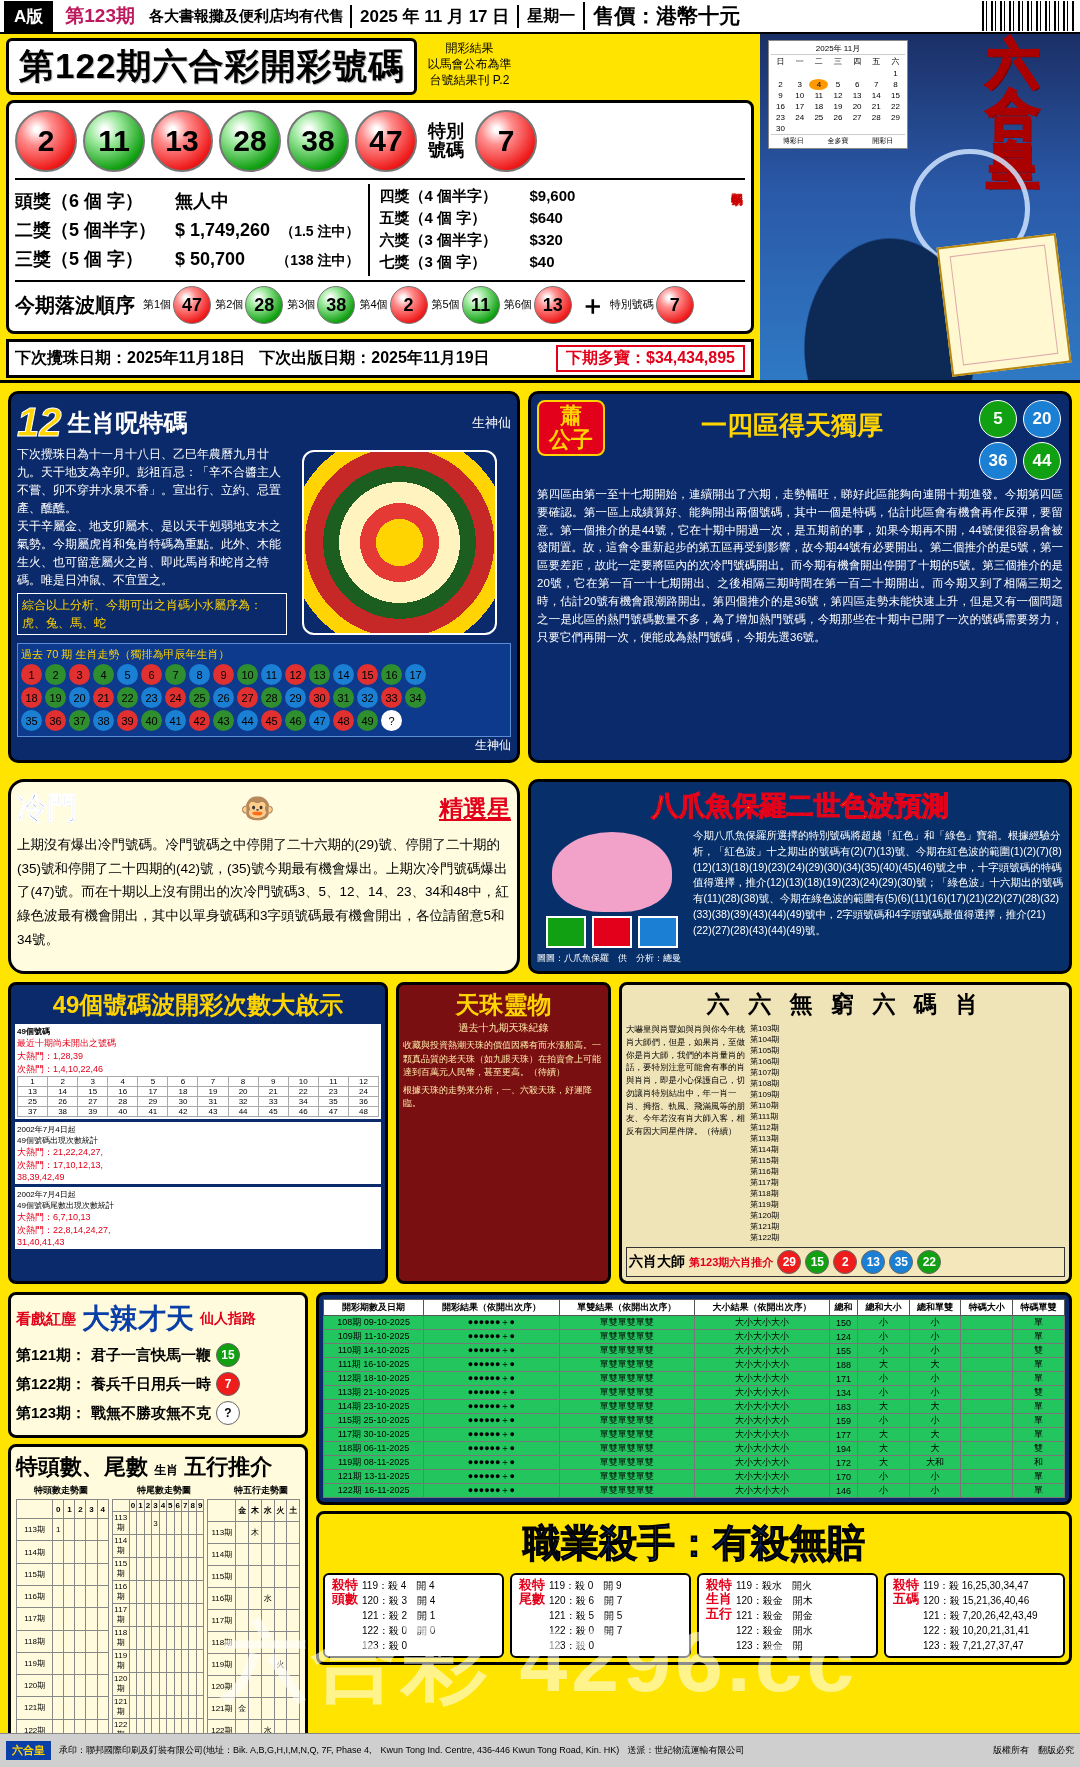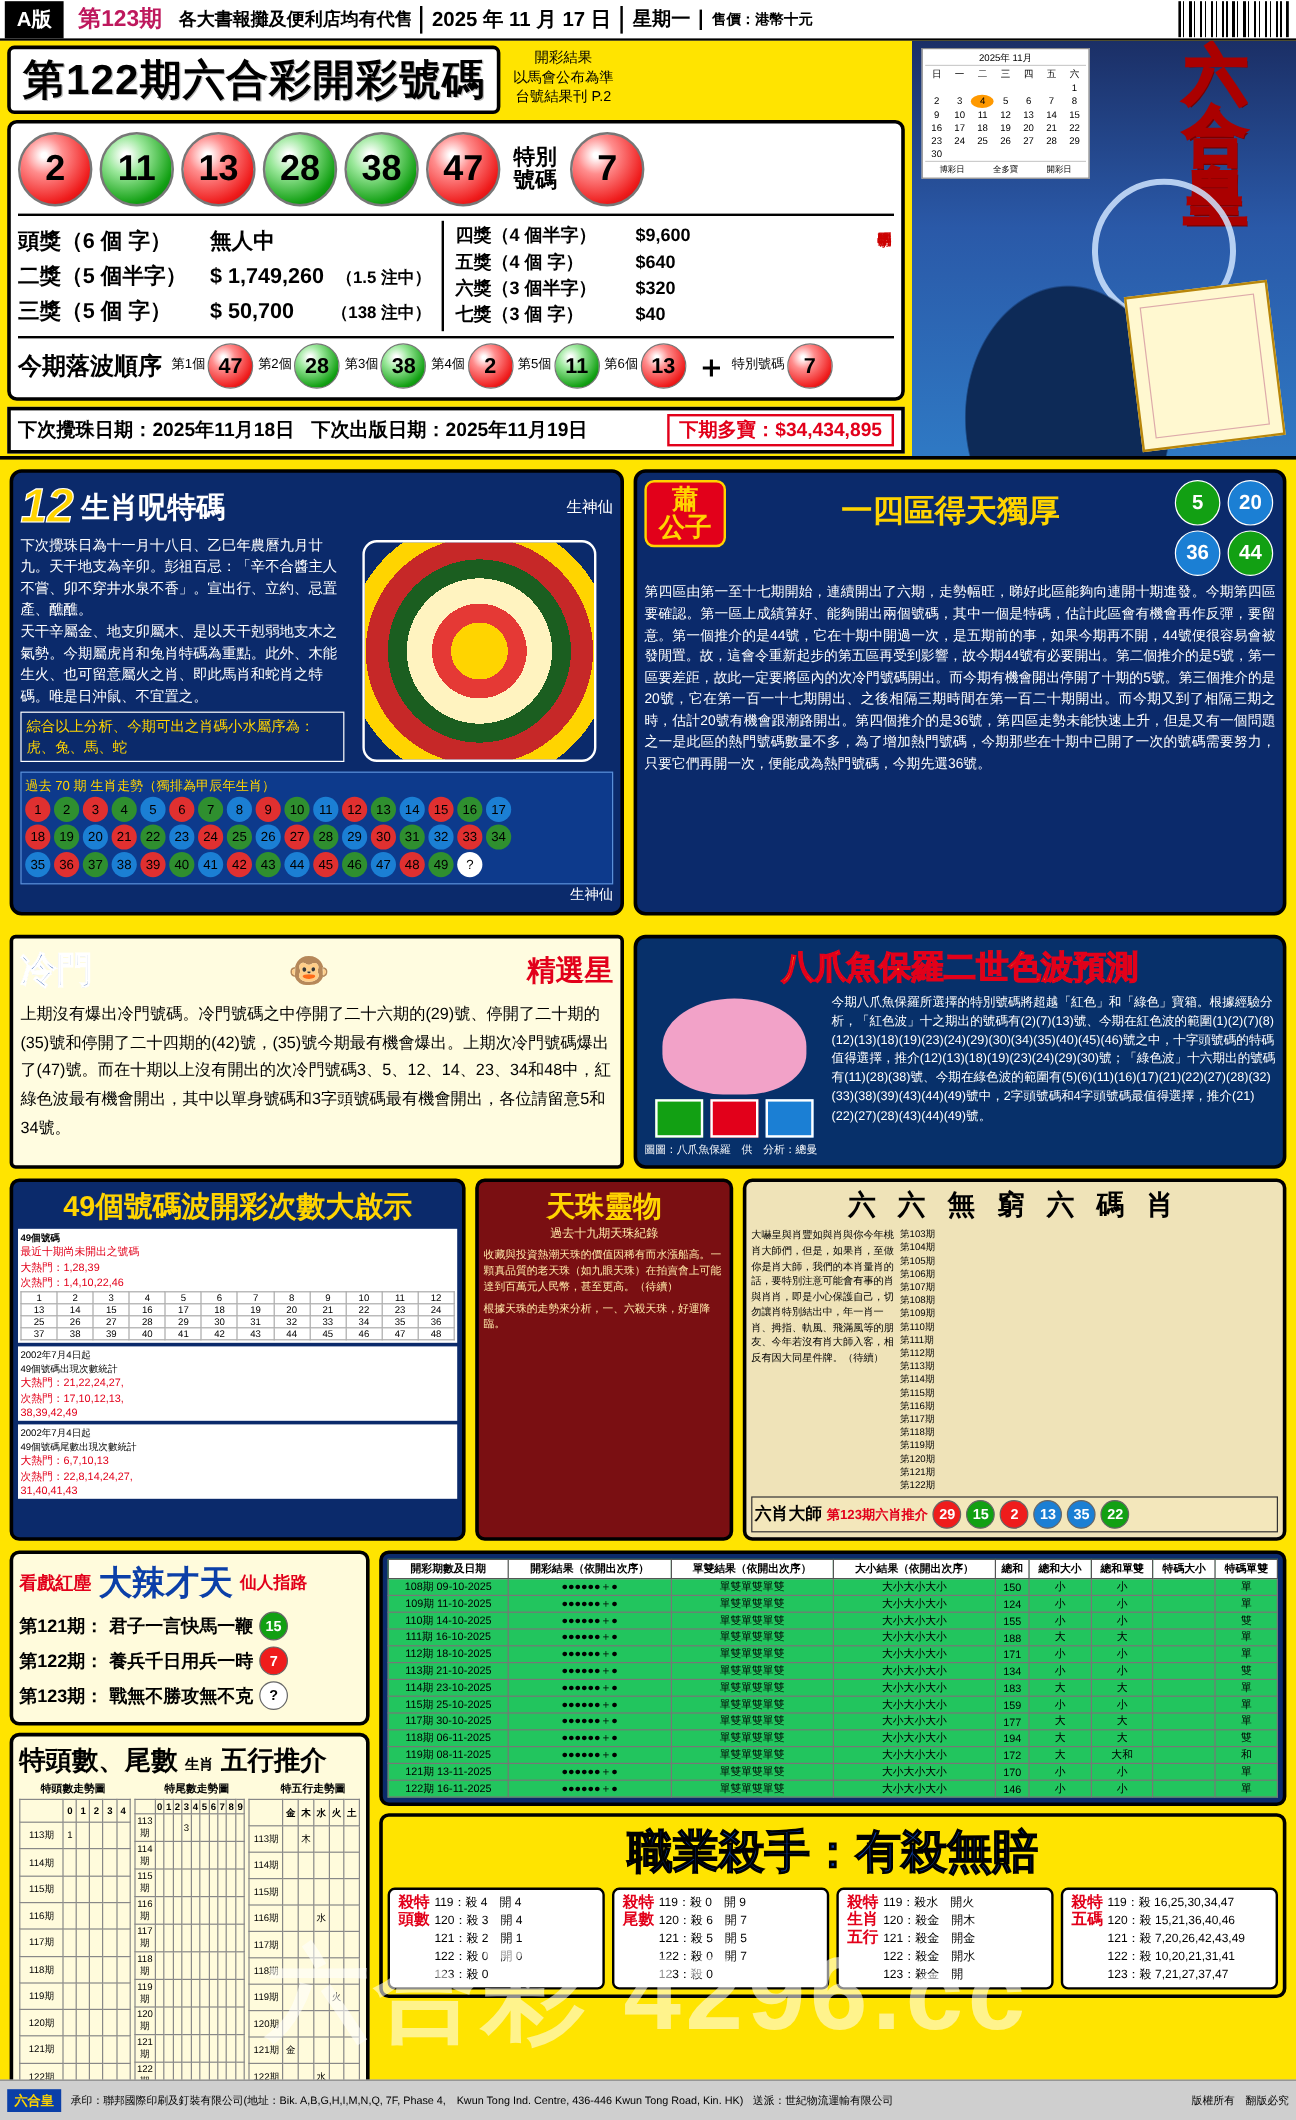--- a/index.html
+++ b/index.html
@@ -18,21 +18,21 @@
   .topbar {
     display:flex; align-items:center; height:34px;
     background:#fff; border-bottom:2px solid #000;
     font-size:17px; font-weight:bold;
   }
   .tb-ver { background:#000; color:#fff; padding:4px 10px; margin:0 4px; font-size:17px;}
   .tb-issue { color:#be185d; font-size:19px; padding:0 8px; }
   .tb-sub { font-size:15px; padding:0 6px; }
   .tb-date { font-size:17px; padding:0 8px; border-left:2px solid #000; border-right:2px solid #000;}
   .tb-day { font-size:16px; padding:0 8px;}
-  .tb-price { font-size:12px; padding:0 8px; border-left:2px solid #000;}
+  .tb-price { font-size:21px; padding:0 8px; border-left:2px solid #000;}
   .barcode { margin-left:auto; margin-right:6px; height:30px; width:92px;
      background:repeating-linear-gradient(90deg,#000 0 2px,#fff 2px 4px,#000 4px 5px,#fff 5px 9px);}
 
   
   .result-wrap { display:flex; background:#ffe400; border-bottom:3px solid #000; }
   .result-left { width:760px; padding:4px 6px 2px 6px; }
   .result-right { width:320px; position:relative; }
 
   .title-row { display:flex; align-items:flex-start; }
   .big-title {
@@ -119,24 +119,24 @@
   .x-head { display:flex; align-items:flex-start; }
   .x-badge { background:#e2001a; border:2px solid #ffd400; border-radius:8px; color:#ffd400; font-size:22px; font-weight:bold;
      text-align:center; padding:2px 10px; line-height:1.1;}
   .x-title { flex:1; text-align:center; font-size:26px; font-weight:bold; color:#ffd400; padding-top:8px;}
   .x-balls { display:grid; grid-template-columns:repeat(2,40px); gap:4px; }
   .x-ball { width:38px; height:38px; border-radius:50%; display:flex;align-items:center;justify-content:center;
      font-size:17px; font-weight:bold; color:#fff; border:1px solid #fff;}
   .x-text { font-size:11.5px; line-height:1.55; margin-top:6px; text-align:justify;}
 
   
-  .cold { width:512px; background:#fffce0; border:3px solid #000; border-radius:5px; padding:6px; }
+  .cold { width:512px; background:#fffce0; border:3px solid #000; border-radius:16px; padding:6px; }
   .cold-h { display:flex; align-items:center; justify-content:space-between; }
   .cold-t1 { font-size:30px; font-weight:bold; color:#0b3fa8; -webkit-text-stroke:1px #fff; }
-  .cold-t2 { font-size:24px; font-weight:bold; color:#e2001a; }
+  .cold-t2 { font-size:24px; font-weight:bold; color:#e2001a;text-decoration:underline; }
   .cold-b { font-size:13.5px; line-height:1.75; margin-top:4px; }
   .oct { flex:1; background:#07306a; border:3px solid #000; border-radius:10px; padding:6px; color:#fff;}
   .oct-t { font-size:27px; font-weight:bold; color:#ffd400; text-align:center; -webkit-text-stroke:1px #e2001a;}
   .oct-body { display:flex; gap:6px; margin-top:4px;}
   .oct-left { width:150px; }
   .oct-octo { width:120px; height:80px; border-radius:50% 50% 42% 42%; background:#f2a2c8; margin:4px auto;}
   .sw { display:flex; gap:6px; justify-content:center; }
   .sw div { width:40px; height:32px; border:2px solid #fff; }
   .oct-text { flex:1; font-size:10.5px; line-height:1.5; }
 

